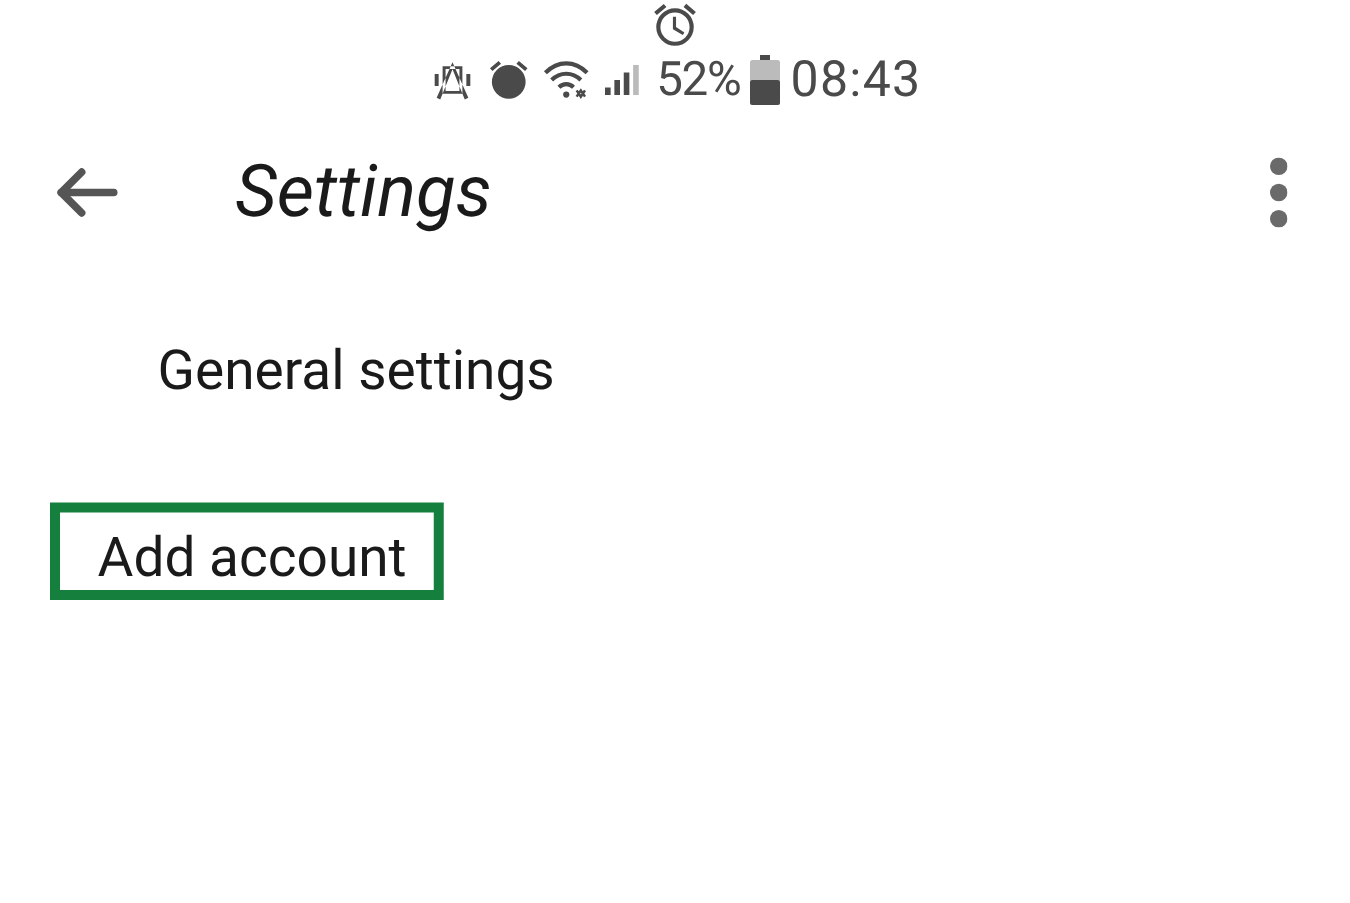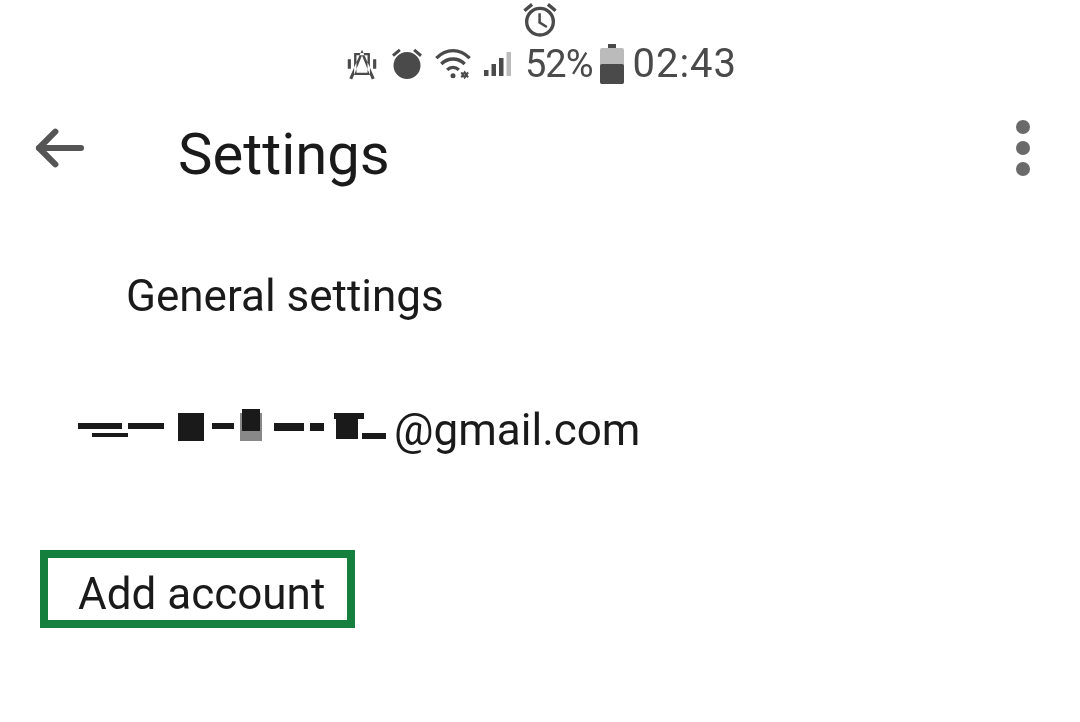--- a/index.html
+++ b/index.html
@@ -20,22 +20,24 @@
       color: #4a4a4a;
       flex-direction: column;
     }
     .status-left { display: flex; align-items: center; gap: 8px; }
     .status-right { display: flex; align-items: center; gap: 8px; }
     .status-right .pct { font-size: 38px; font-weight: 400; letter-spacing: -1px; }
     .status-right .clock { font-size: 40px; font-weight: 400; letter-spacing: 1px; }
     .icon { display: inline-flex; }
     .app-bar {
       display: flex;
-      padding: 48px 28px 48px 32px;
+      align-items: center;
+      padding: 48px 28px 48px 42px;
       gap: 90px;
+      font-style: italic;
     }
     .app-title { font-size: 58px; font-weight: 400; color: #1a1a1a; }
     .overflow { margin-left: auto; margin-right: 22px; }
     .list { padding: 0 0 0 78px; }
     .row {
       font-size: 44px;
       color: #1a1a1a;
       padding: 34px 0;
       display: flex;
       align-items: center;
@@ -115,21 +117,21 @@
         </svg>
     </span>
     <span class="pct">52%</span>
     <span class="icon">
       <svg width="24" height="40" viewBox="0 0 12 20" fill="#4a4a4a">
           <rect x="0" y="2" width="12" height="18" rx="1" fill="#bbb"></rect>
           <rect x="0" y="10" width="12" height="10" rx="1" fill="#4a4a4a"></rect>
           <rect x="4" y="0" width="4" height="2" fill="#4a4a4a"></rect>
         </svg>
     </span>
-    <span class="clock">02:43</span>
+    <span class="clock">08:43</span>
   </div>
 </div>
 
 <div class="app-bar">
   <span class="icon">
     <svg width="56" height="56" viewBox="0 0 24 24" fill="none" stroke="#555" stroke-width="2.6" stroke-linecap="round" stroke-linejoin="round">
         <line x1="21" y1="12" x2="3" y2="12"></line>
         <polyline points="10 5 3 12 10 19"></polyline>
       </svg>
   </span>
@@ -141,36 +143,19 @@
         <circle cx="3" cy="21" r="3"></circle>
       </svg>
   </span>
 </div>
 
 <div class="list">
   <div class="row">
     <span>General settings</span>
   </div>
 
-  <div class="email-row">
-    <span class="redaction">
-      <span class="r1"></span>
-        <span class="r2"></span>
-        <span class="r3"></span>
-        <span class="r4"></span>
-        <span class="r5"></span>
-        <span class="r6"></span>
-        <span class="r7"></span>
-        <span class="r8"></span>
-        <span class="r9"></span>
-        <span class="r10"></span>
-        <span class="r11"></span>
-        <span class="r12"></span>
-    </span>
-    <span class="email-suffix">@gmail.com</span>
-  </div>
 
   <div class="add-account-wrap">
     <div class="add-account">
       <span>Add account</span>
     </div>
   </div>
 </div>
 
 </body></html>

